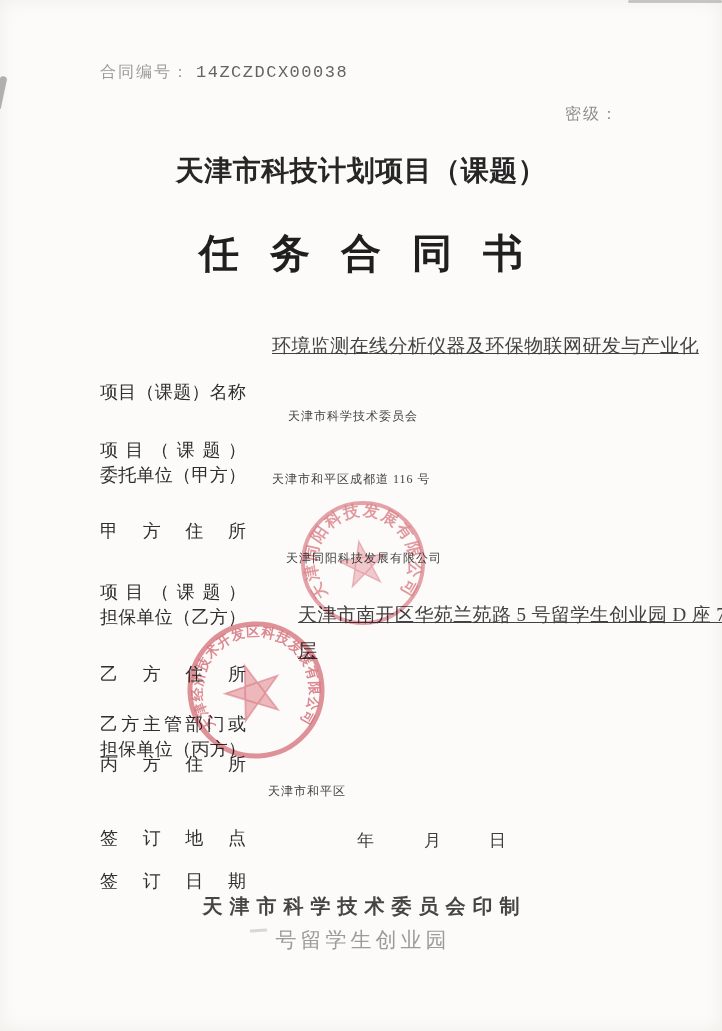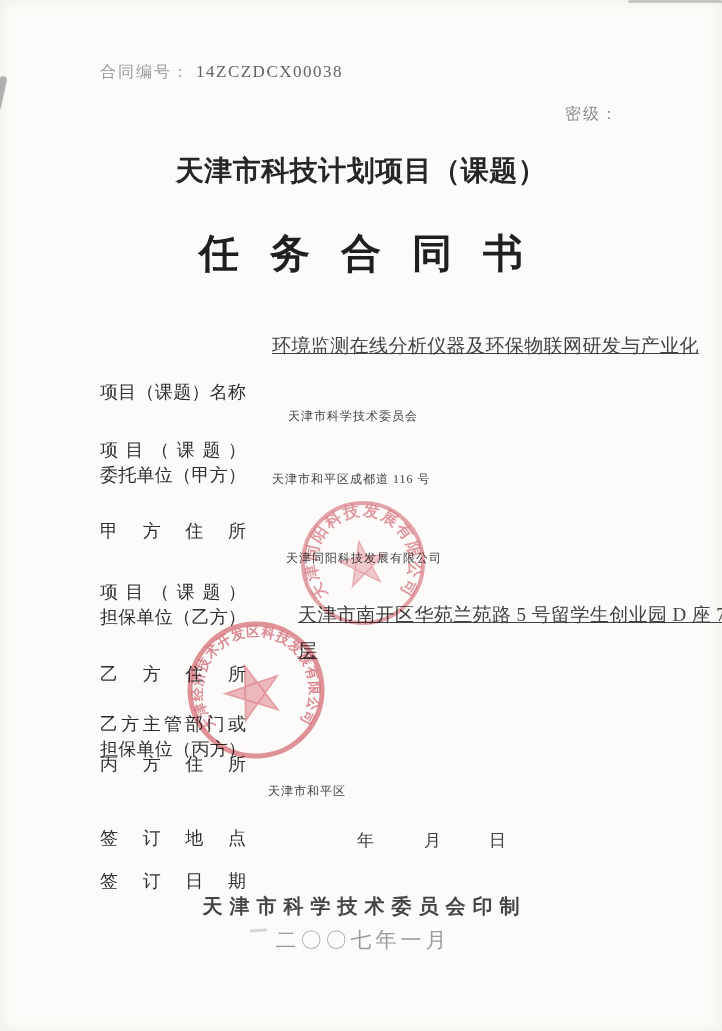--- a/index.html
+++ b/index.html
@@ -6,21 +6,21 @@
   #page {
     position:relative; width:722px; height:1031px;
     background:#fcfbf9;
     overflow:hidden;
     font-family:"Liberation Sans", sans-serif;
     box-shadow: inset 0 0 18px rgba(180,175,168,0.18);
   }
   
   .contract-line { position:absolute; left:100px; top:62px; white-space:nowrap; }
   .contract-label { font-family:Liberation Sans, sans-serif; font-size:16px; color:#9a9a9a; letter-spacing:2px;margin-top:32px; }
-  .contract-no { font-family:Liberation Serif, serif; font-size:17px; color:#636363; letter-spacing:1.5px; margin-left:6px; }
+  .contract-no { font-family:Liberation Mono, monospace; font-size:17px; color:#636363; letter-spacing:1.5px; margin-left:6px; }
   .secrecy { position:absolute; left:565px; top:64px; font-family:"Liberation Serif", serif; font-size:16px; color:#8f8f8f; letter-spacing:2px;margin-top:40px; }
   
   .title1 { position:absolute; top:152px; left:0; right:0; text-align:center;
             font-size:28px; font-weight:700; color:#262626; letter-spacing:0.5px; }
   .title2 { position:absolute; top:226px; left:0; right:-31px; text-align:center;
             font-size:40px; font-weight:700; color:#1f1f1f; letter-spacing:31px; }
   
   .flabel { position:absolute; left:100px; width:146px; color:#2f2f2f;
             font-size:18px; line-height:25px;margin-top:40px; }
   .flabel div { text-align:justify; text-align-last:justify; }
@@ -103,21 +103,21 @@
   <div class="fvalue" style="left:268px; top:783px">天津市和平区</div>
 
   <div class="flabel" style="top:829px">
     <div>签订日期</div>
   </div>
   <span class="date-part" style="left:357px">年</span>
   <span class="date-part" style="left:424px">月</span>
   <span class="date-part" style="left:489px">日</span>
 
   <div class="footer-printed">天津市科学技术委员会印制</div>
-  <div class="footer-date">二〇〇七年一月</div>
+  <div class="footer-date">号留学生创业园</div>
 
   <svg id="seal-company" class="seal" width="140" height="140" viewBox="0 0 140 140">
     <circle cx="70" cy="70" r="60" fill="none" stroke="#cf5260" stroke-width="4" stroke-opacity="0.72"></circle>
     <path id="sealpath1" d="M 36.8 103.2 A 47 47 0 1 1 103.2 103.2" fill="none"></path>
     <path d="M0,-1 L0.588,0.809 L-0.951,-0.309 L0.951,-0.309 L-0.588,0.809 Z" transform="translate(70,72) scale(24) rotate(-10)" fill="#e07e8a" fill-opacity="0.55" stroke="#cf5260" stroke-opacity="0.5" stroke-width="0.06"></path>
     <text font-size="16" fill="#cf5260" fill-opacity="0.8" letter-spacing="2" font-family="Liberation Sans, sans-serif" font-weight="600">
       <textPath href="#sealpath1" startOffset="2">天津同阳科技发展有限公司</textPath>
     </text>
   </svg>
 

